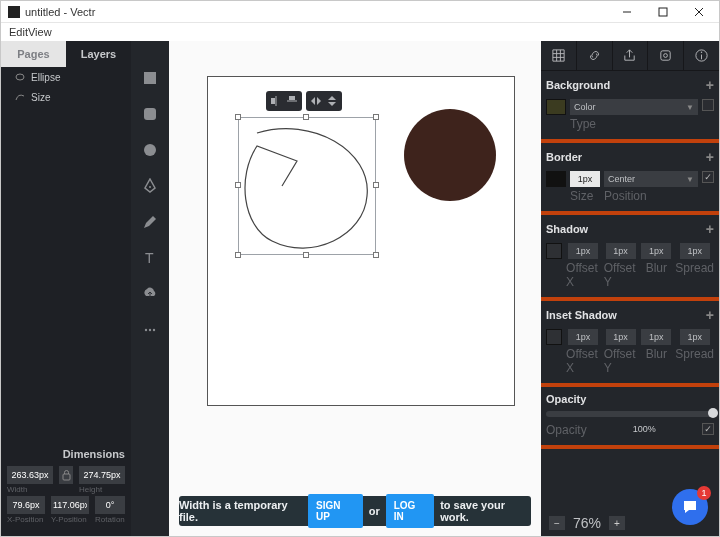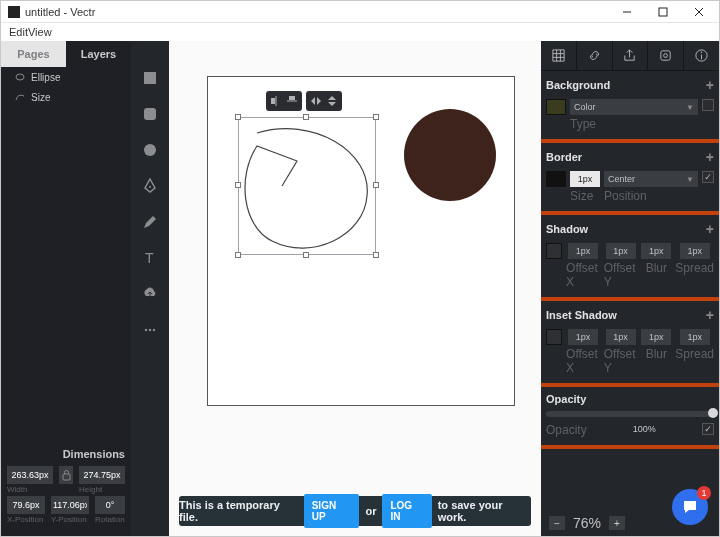--- a/index.html
+++ b/index.html
@@ -274,21 +274,21 @@
             <div class="handle h-tr"></div>
             <div class="handle h-ml"></div>
             <div class="handle h-mr"></div>
             <div class="handle h-bl"></div>
             <div class="handle h-bm"></div>
             <div class="handle h-br"></div>
           </div>
         </div>
       </div>
       <div class="bottombar">
-        <span>This is a temporary file.</span>
+        <span>Width is a temporary file.</span>
         <span class="btn-blue">SIGN UP</span>
         <span>or</span>
         <span class="btn-blue">LOG IN</span>
         <span>to save your work.</span>
       </div>
     </div>
 
     <div class="right">
       <div class="toprow">
         <div class="topicon">

